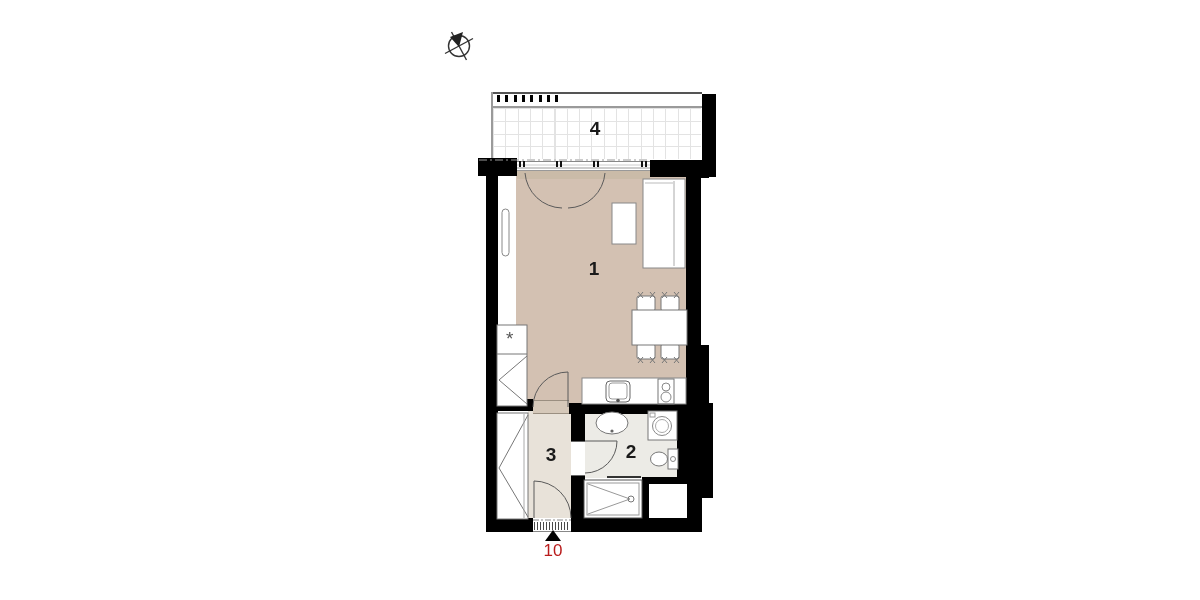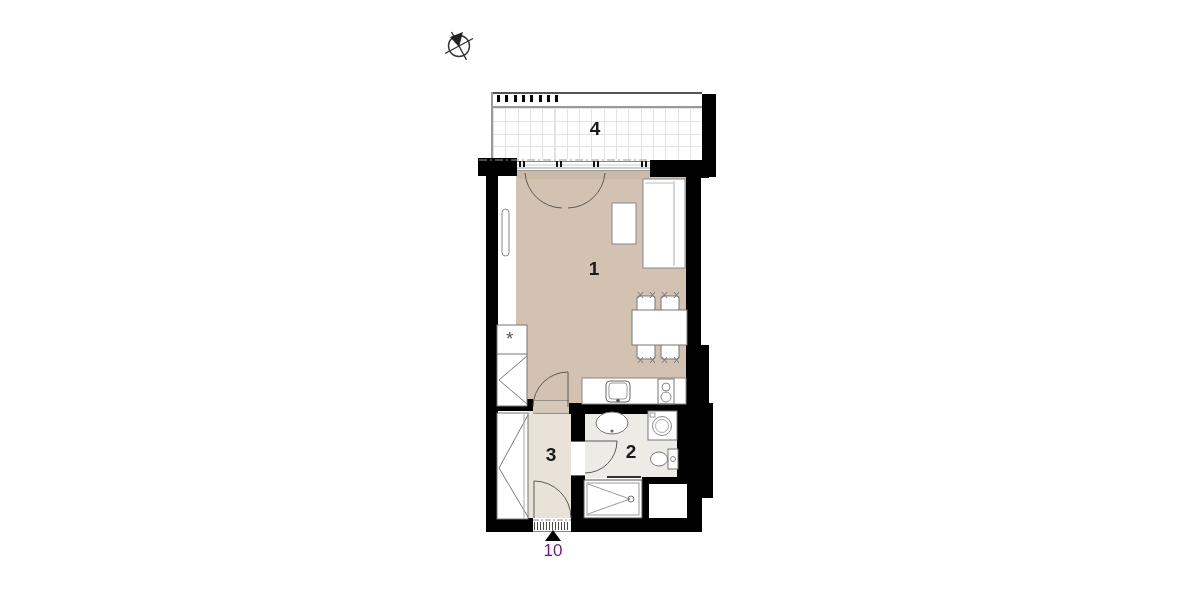--- a/index.html
+++ b/index.html
@@ -2,21 +2,21 @@
 <html><head>
 <meta charset="utf-8">
 <style>
   html,body{margin:0;padding:0;background:#fff;}
   #stage{position:relative;width:1200px;height:600px;background:#ffffff;overflow:hidden;
          font-family:"Liberation Sans",sans-serif;}
   .abs{position:absolute;}
   .w{position:absolute;background:#000;}
   .room-label{position:absolute;transform:translate(-50%,-50%);font-weight:bold;
               font-size:19px;color:#1a1a1a;letter-spacing:0;}
-  .unit-label{position:absolute;transform:translate(-50%,0);font-size:17px;color:#701a75;}
+  .unit-label{position:absolute;transform:translate(-50%,0);font-size:17px;color:#b91c1c;}
   .fridge-sym{position:absolute;font-size:19px;color:#555;line-height:10px;}
   #tiles{position:absolute;left:493px;top:108px;width:208px;height:51px;background:
      repeating-linear-gradient(to right,#e3e3e3 0 1px,transparent 1px 12.3px),
      repeating-linear-gradient(to bottom,#e3e3e3 0 1px,transparent 1px 12.8px);}
   #hatch{position:absolute;left:534px;top:522px;width:36px;height:8px;background:
      repeating-linear-gradient(90deg,#4a4a4a 0 1px,transparent 1px 3px);}
   svg{position:absolute;left:0;top:0;}
 </style>
 </head>
 <body>

